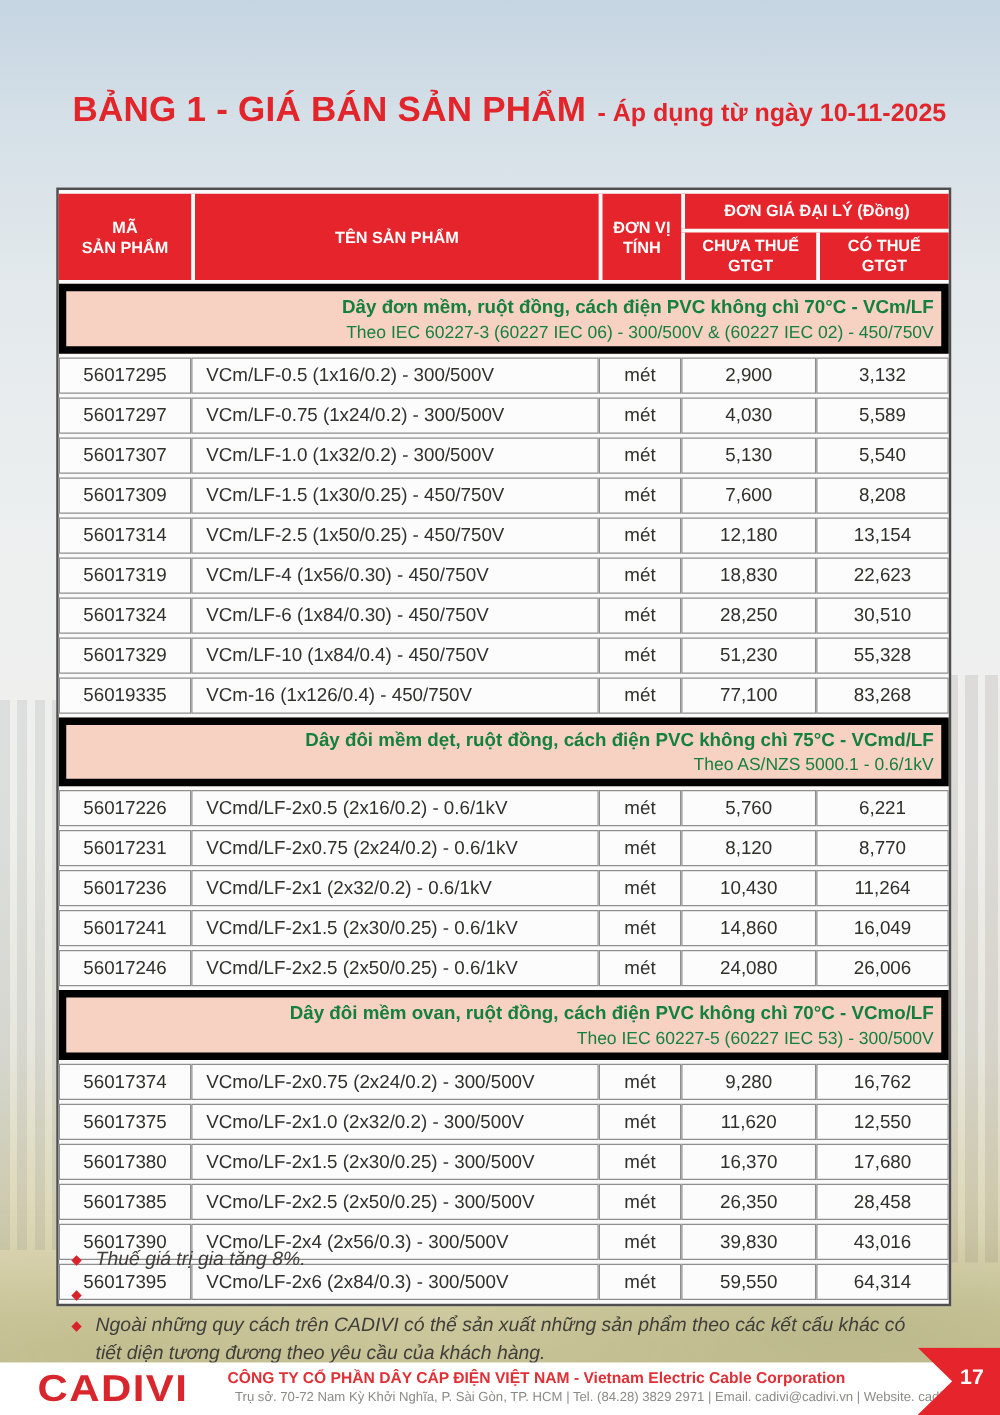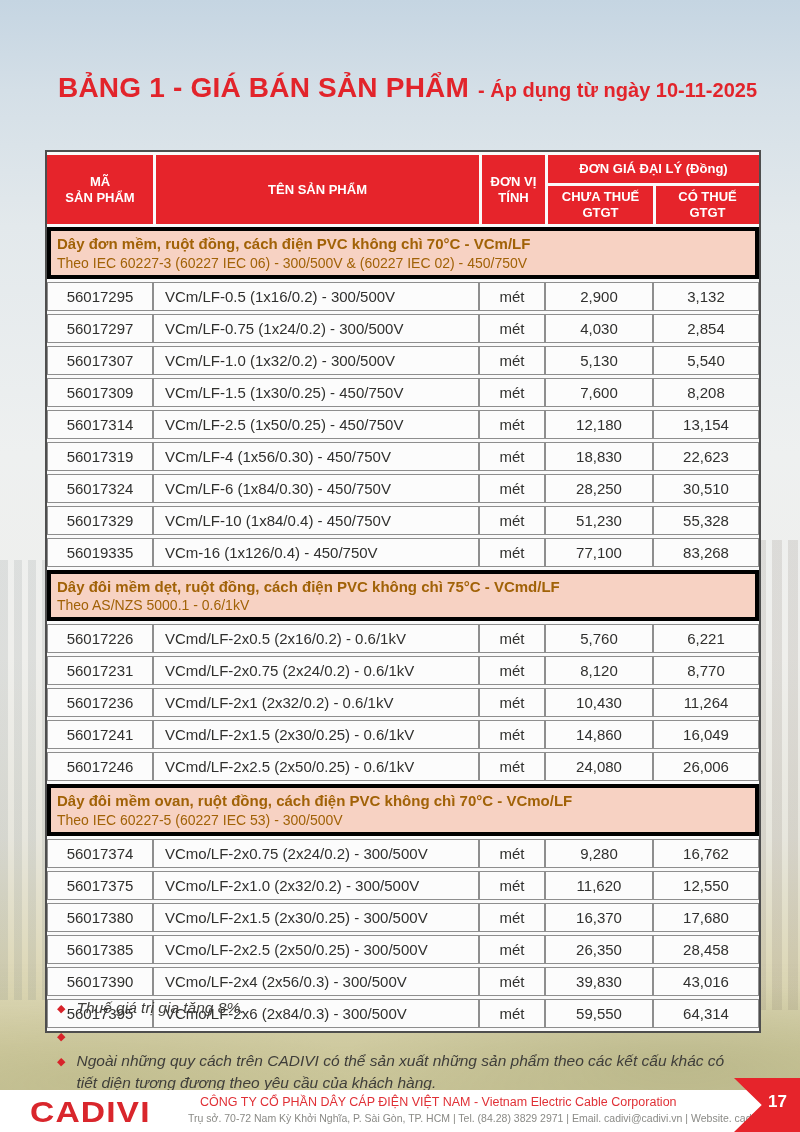--- a/index.html
+++ b/index.html
@@ -41,22 +41,22 @@
 
   th.hcell{
     background:#e6242b; color:#fff; font-size:13px; font-weight:bold;
     text-align:center; line-height:1.2; white-space:pre-line; padding:2px 2px;
   }
   th.hsep{ border-left:3px solid #fafafa; }
   tr.hrow1 th{ height:28px; }
   tr.hrow2 th{ height:38px; }
 
   td.band{
-    background:#f7d2c3; border:4px solid #000000; text-align:left;
-    color:#a16207; padding:3px 6px; line-height:1.3;
+    background:#f7d2c3; border:6px solid #000000; text-align:right;
+    color:#15803d; padding:3px 6px; line-height:1.3;
   }
   .band-title{ font-weight:bold; font-size:15px; }
   .band-sub{ font-size:14px; }
 
   td.cell{
     background:#fcfcfc; border:1px solid #8e8e8e; height:29px;
     font-size:15px; color:#30302e; text-align:center; padding:1px 4px;
     white-space:nowrap; overflow:hidden;
   }
   td.cell.name{ text-align:left; padding-left:11px;margin-left:32px; }
@@ -72,21 +72,21 @@
   .notes{ position:absolute; left:57px; top:997px; width:692px; }
   .note{ display:flex; gap:11px; font-style:italic; font-size:15.5px; color:#3f3e3a; line-height:1.4; margin-bottom:6px; }
   .note .diamond{ color:#d8232a; font-size:11px; font-style:normal; padding-top:4px; }
 
   
   .footer{ position:absolute; left:0; top:1090px; width:800px; height:42px; background:#ffffff; }
   .footer-logo{
     position:absolute; left:30px; top:5px; font-size:30px; font-weight:bold; color:#d9262c;
     letter-spacing:1px; transform:scaleX(1.12); transform-origin:left center; white-space:nowrap;
   }
-  .footer-company{ position:absolute; left:200px; top:5px; font-size:12.5px; font-weight:normal; color:#e03036; white-space:nowrap; }
+  .footer-company{ position:absolute; left:182px; top:5px; font-size:12.5px; font-weight:bold; color:#e03036; white-space:nowrap; }
   .footer-address{ position:absolute; left:188px; top:22px; font-size:10.5px; color:#8a8a86; white-space:nowrap; }
 
   .page-banner{
     position:absolute; right:0; top:1078px; width:66px; height:54px; background:#e6242b;
     clip-path:polygon(0 0, 100% 0, 100% 100%, 0 100%, 42% 50%);
   }
   .page-number{ position:absolute; right:13px; top:1092px; color:#fff; font-weight:bold; font-size:17px; }
 </style>
 </head>
 <body>
@@ -140,21 +140,21 @@
       <td class="cell">mét</td>
       <td class="cell">2,900</td>
       <td class="cell">3,132</td>
     </tr>
 
     <tr>
       <td class="cell">56017297</td>
       <td class="cell name">VCm/LF-0.75 (1x24/0.2) - 300/500V</td>
       <td class="cell">mét</td>
       <td class="cell">4,030</td>
-      <td class="cell">2,854</td>
+      <td class="cell">5,589</td>
     </tr>
 
     <tr>
       <td class="cell">56017307</td>
       <td class="cell name">VCm/LF-1.0 (1x32/0.2) - 300/500V</td>
       <td class="cell">mét</td>
       <td class="cell">5,130</td>
       <td class="cell">5,540</td>
     </tr>
 

